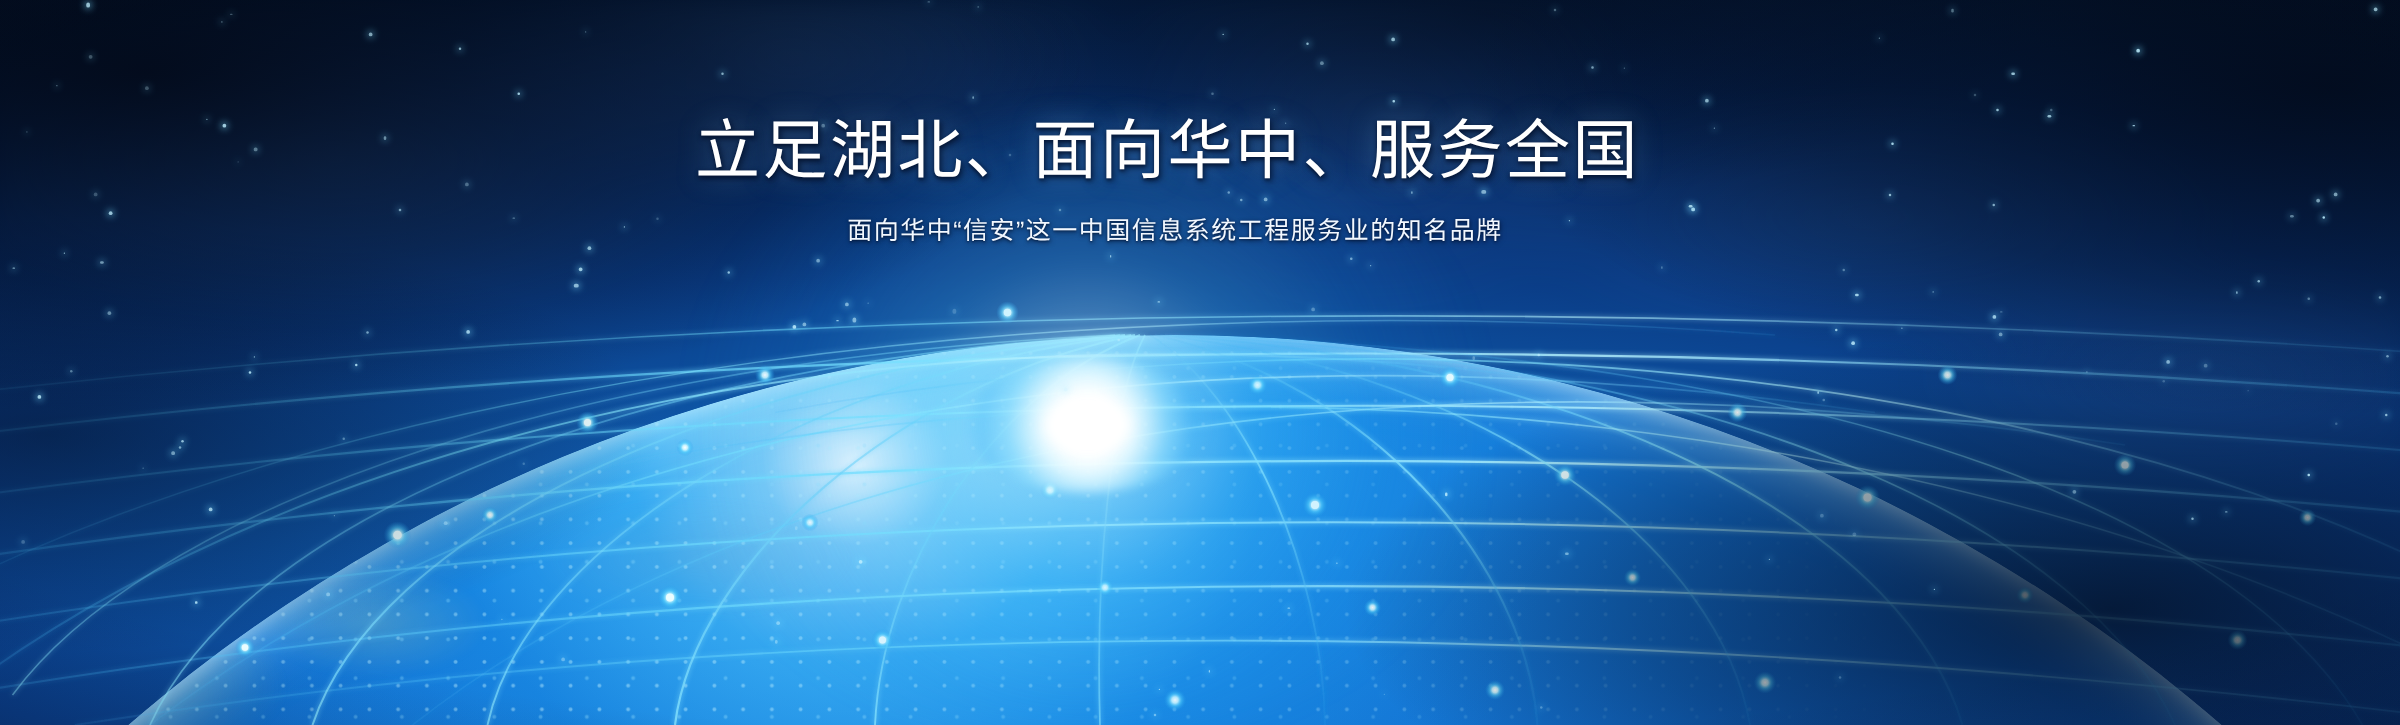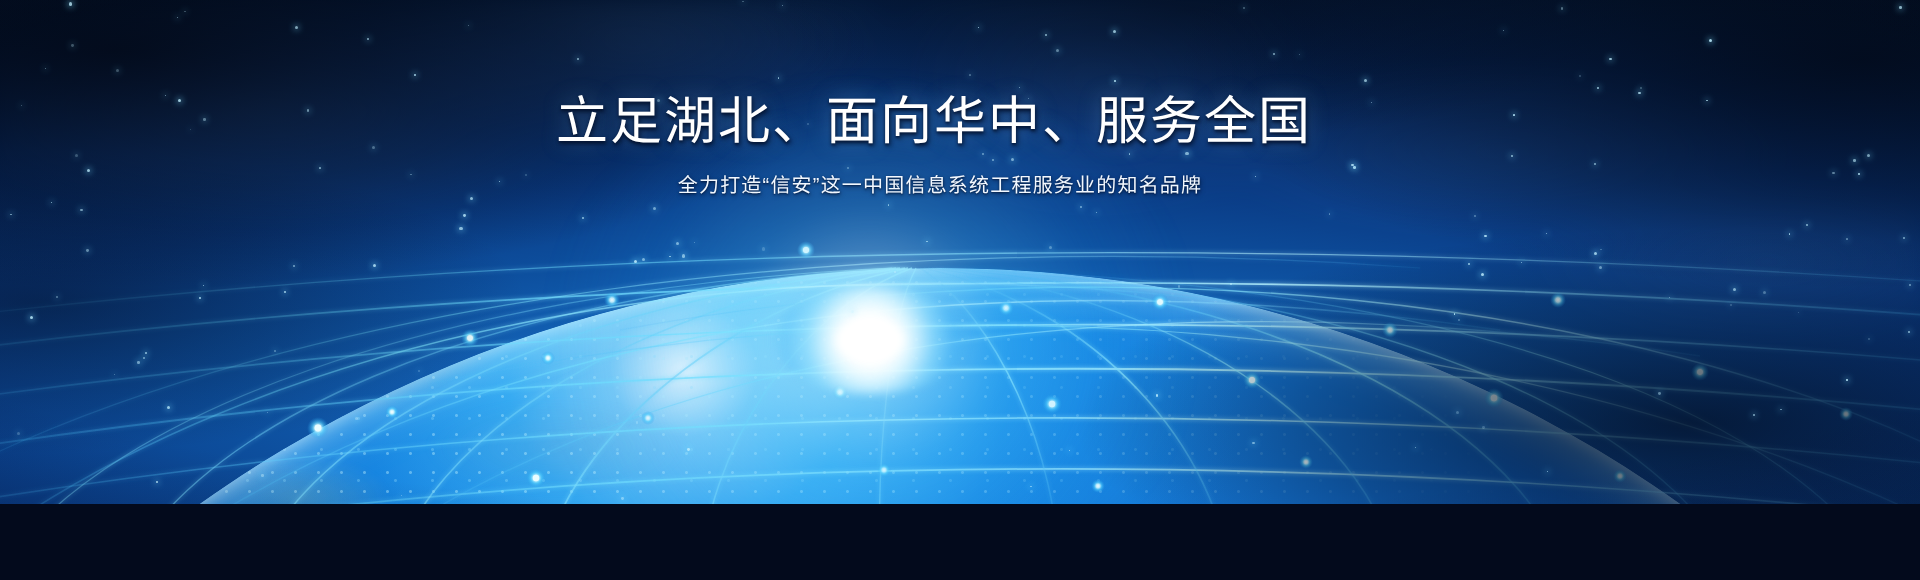--- a/index.html
+++ b/index.html
@@ -8,21 +8,21 @@
   html, body {
     width:1920px; height:580px;
     overflow:hidden;
     background:#030a1c;
     font-family:"Liberation Sans","DejaVu Sans",sans-serif;
   }
 
   
   .banner{
     position:relative;
-    width:1920px; height:504px;
+    width:1920px; height:580px;
     overflow:hidden;
     background:#0a2a66;
     padding-left:40px;
   }
 
   
   .layer{ position:absolute; inset:0; pointer-events:none; }
 
   .space-base{
     background:
@@ -466,16 +466,16 @@
       <div class="star" style="left: 927.1px; top: 551.1px; width: 1px; height: 1px; opacity: 0.76;"></div>
       <div class="star" style="left: 982.4px; top: 152.6px; width: 2px; height: 2px; opacity: 0.54;"></div>
       <div class="star" style="left: 577px; top: 57.5px; width: 2.4px; height: 2.4px; opacity: 0.68;"></div>
       <div class="star" style="left: 144.9px; top: 351.9px; width: 2.1px; height: 2.1px; opacity: 0.75;"></div>
     </div>
 
   <div class="layer vignette"></div>
 
   <div class="copy">
     <div class="headline">立足湖北、面向华中、服务全国</div>
-    <div class="subline">全力打造“信安”这一中国信息系统工程服务业的知名品牌</div>
+    <div class="subline">面向华中“信安”这一中国信息系统工程服务业的知名品牌</div>
   </div>
 
 </div>
 
 </body></html>

